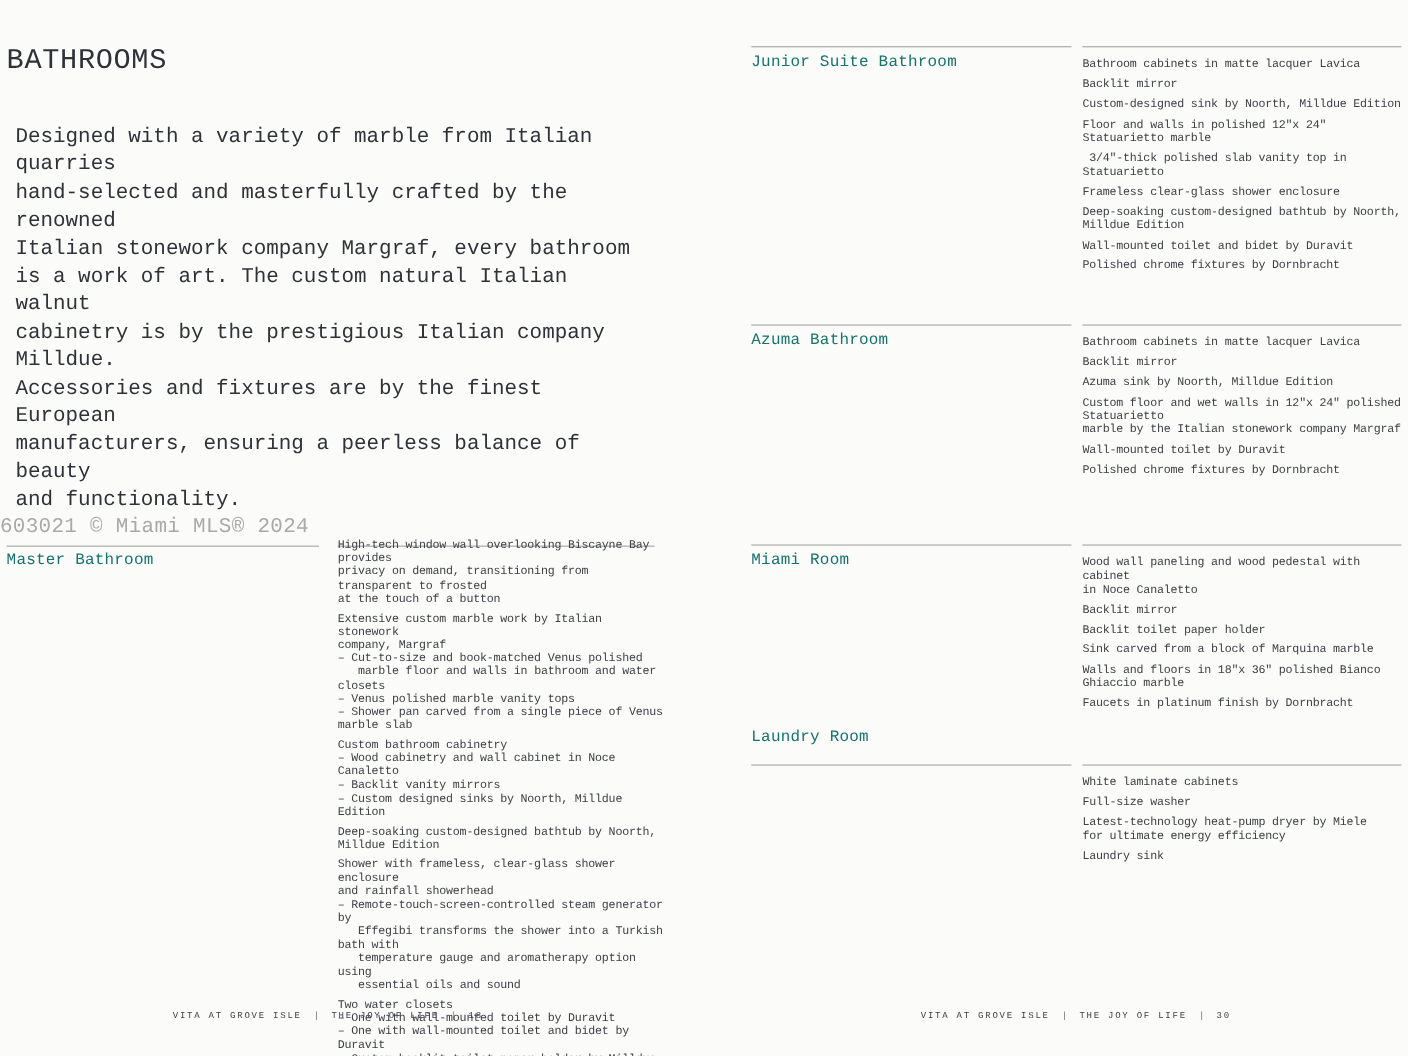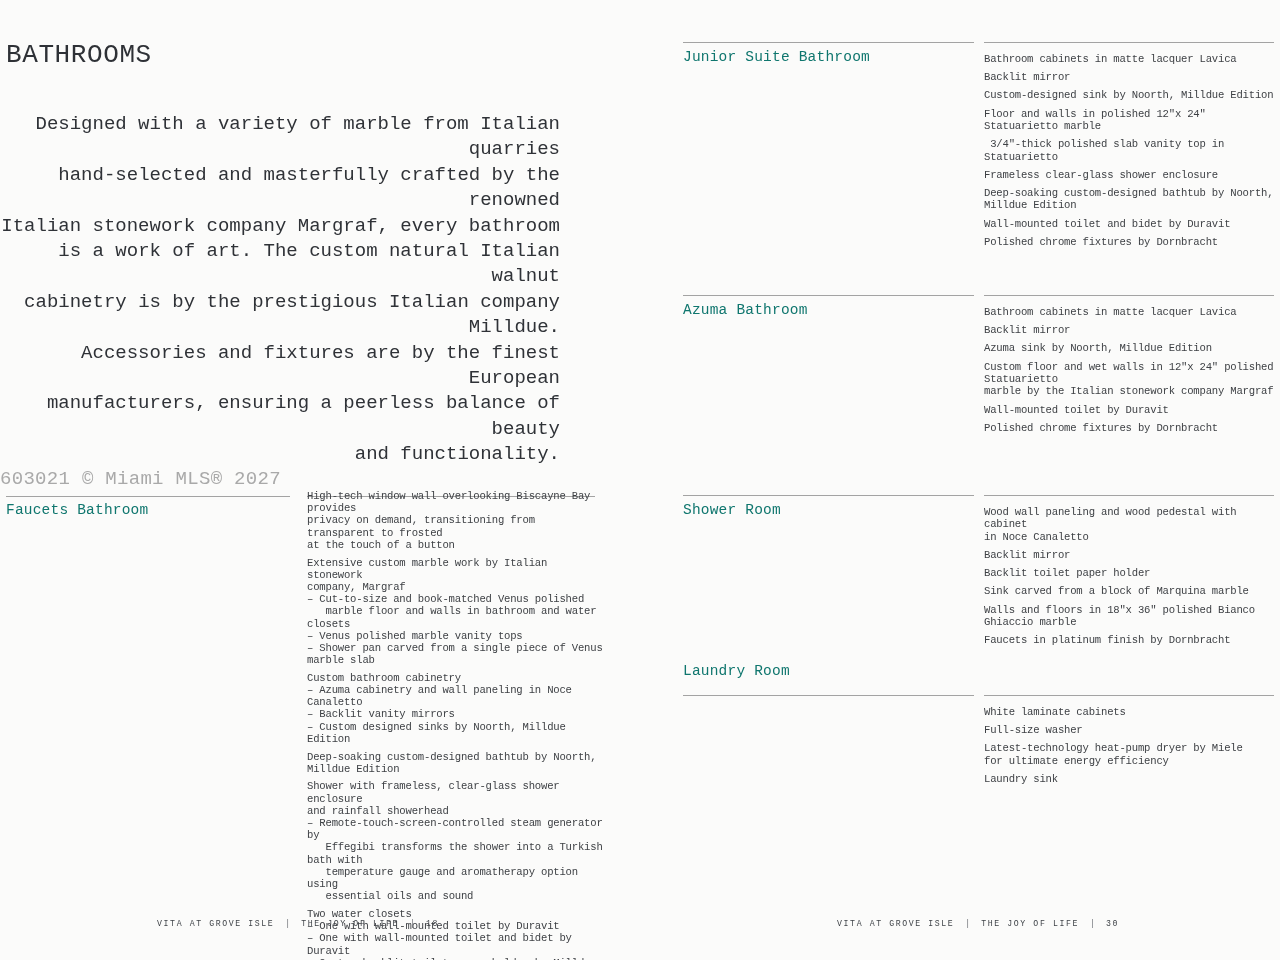--- a/index.html
+++ b/index.html
@@ -68,49 +68,49 @@
   }
   .footer .sep { color: #6b6e73; letter-spacing: 0; }
 </style>
 </head>
 <body>
 
 <div class="canvas">
 
   <div class="abs page-title" style="left:6px; top:40px;">BATHROOMS</div>
 
-  <div class="abs intro" style="left:0; top:112px;text-align:right;">Designed with a variety of marble from Italian quarries
+  <div class="abs intro" style="left:14px; top:112px;">Designed with a variety of marble from Italian quarries
 hand-selected and masterfully crafted by the renowned
 Italian stonework company Margraf, every bathroom
 is a work of art. The custom natural Italian walnut
 cabinetry is by the prestigious Italian company Milldue.
 Accessories and fixtures are by the finest European
 manufacturers, ensuring a peerless balance of beauty
 and functionality.</div>
 
-  <div class="abs watermark" style="left:0px; top:468px;">603021 © Miami MLS® 2027</div>
+  <div class="abs watermark" style="left:0px; top:468px;">603021 © Miami MLS® 2024</div>
 
   <div class="rule" style="left:6px; top:496px; width:284px;"></div>
   <div class="rule" style="left:307px; top:496px; width:288px;"></div>
 
-  <div class="abs section-heading" style="left:6px; top:502px;">Faucets Bathroom</div>
+  <div class="abs section-heading" style="left:6px; top:502px;">Master Bathroom</div>
 
   <div class="details master" style="left:307px; top:490px; width:296px;">
     <div class="item">High-tech window wall overlooking Biscayne Bay provides
 privacy on demand, transitioning from transparent to frosted
 at the touch of a button</div>
     <div class="item">Extensive custom marble work by Italian stonework
 company, Margraf
 – Cut-to-size and book-matched Venus polished
    marble floor and walls in bathroom and water closets
 – Venus polished marble vanity tops
 – Shower pan carved from a single piece of Venus
 marble slab</div>
     <div class="item">Custom bathroom cabinetry
-– Azuma cabinetry and wall paneling in Noce Canaletto
+– Wood cabinetry and wall cabinet in Noce Canaletto
 – Backlit vanity mirrors
 – Custom designed sinks by Noorth, Milldue Edition</div>
     <div class="item">Deep-soaking custom-designed bathtub by Noorth,
 Milldue Edition</div>
     <div class="item">Shower with frameless, clear-glass shower enclosure
 and rainfall showerhead
 – Remote-touch-screen-controlled steam generator by
    Effegibi transforms the shower into a Turkish bath with
    temperature gauge and aromatherapy option using
    essential oils and sound</div>
@@ -153,21 +153,21 @@
     <div class="item">Backlit mirror</div>
     <div class="item">Azuma sink by Noorth, Milldue Edition</div>
     <div class="item">Custom floor and wet walls in 12"x 24" polished Statuarietto
 marble by the Italian stonework company Margraf</div>
     <div class="item">Wall-mounted toilet by Duravit</div>
     <div class="item">Polished chrome fixtures by Dornbracht</div>
   </div>
 
   <div class="rule" style="left:683px; top:495px; width:291px;"></div>
   <div class="rule" style="left:984px; top:495px; width:290px;"></div>
-  <div class="abs section-heading" style="left:683px; top:502px;">Shower Room</div>
+  <div class="abs section-heading" style="left:683px; top:502px;">Miami Room</div>
   <div class="details" style="left:984px; top:506px; width:300px;">
     <div class="item">Wood wall paneling and wood pedestal with cabinet
 in Noce Canaletto</div>
     <div class="item">Backlit mirror</div>
     <div class="item">Backlit toilet paper holder</div>
     <div class="item">Sink carved from a block of Marquina marble</div>
     <div class="item">Walls and floors in 18"x 36" polished Bianco Ghiaccio marble</div>
     <div class="item">Faucets in platinum finish by Dornbracht</div>
   </div>
 

